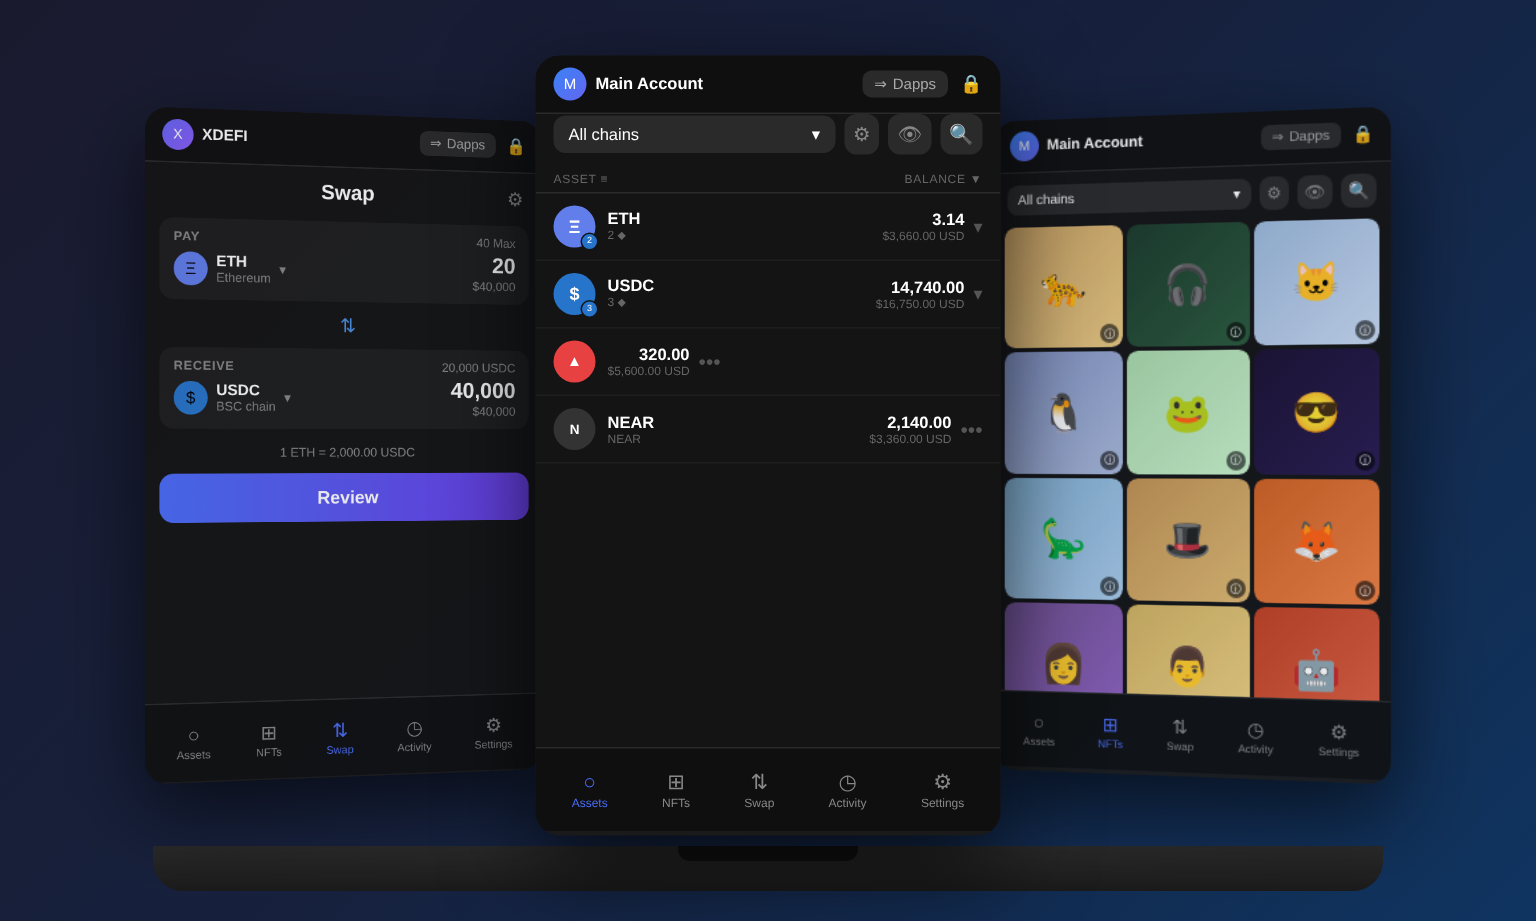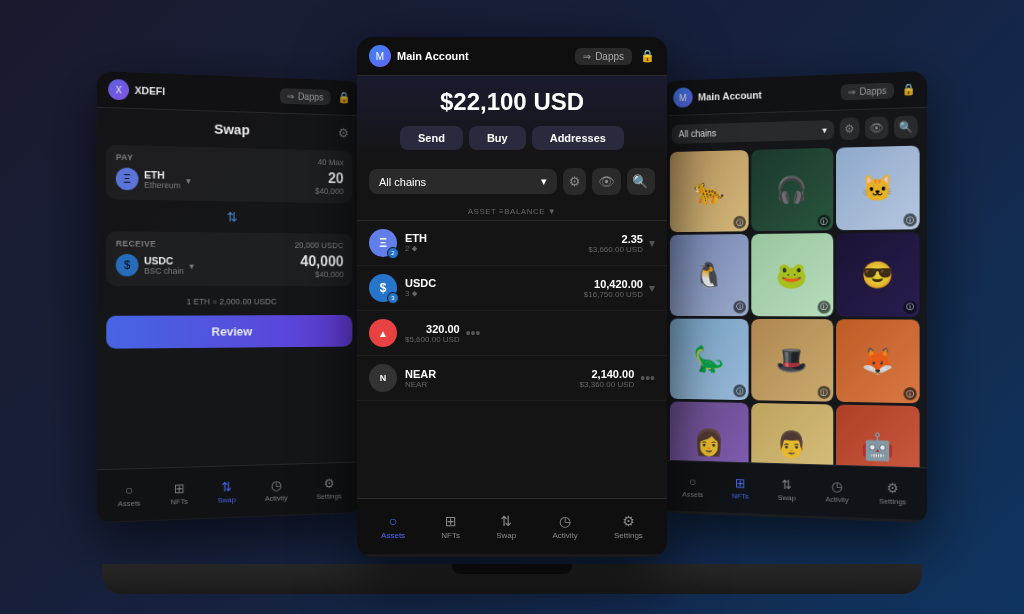--- a/index.html
+++ b/index.html
@@ -338,21 +338,21 @@
       background: #2a2a2a;
       border: none;
       border-radius: 8px;
       color: #888;
       font-size: 13px;
       padding: 6px;
       cursor: pointer;
     }
     .asset-list-header {
       display: flex;
-      justify-content: center;
+      justify-content: space-between;
       padding: 4px 12px 4px;
       border-bottom: 1px solid #2a2a2a;
     }
     .asset-col-label {
       color: #666;
       font-size: 8px;
       letter-spacing: 0.5px;
       text-transform: uppercase;
     }
     .asset-row {
@@ -615,28 +615,20 @@
       </div>
       <div class="header-right">
         <button class="header-btn">
           <span>⇒</span>
           <span>Dapps</span>
         </button>
         <span class="header-icon">🔒</span>
       </div>
     </div>
     <div class="card-content" style="height: calc(100% - 42px - 56px); overflow: hidden;">
-      <div class="balance-section">
-        <div class="balance-amount">$22,100 USD</div>
-        <div class="balance-actions">
-          <button class="balance-btn">Send</button>
-          <button class="balance-btn">Buy</button>
-          <button class="balance-btn">Addresses</button>
-        </div>
-      </div>
       <div class="chain-filter-row">
         <div class="chain-dropdown">
           <span>All chains</span>
           <span>▾</span>
         </div>
         <button class="chain-filter-icon">⚙</button>
         <button class="chain-filter-icon">👁</button>
         <button class="chain-filter-icon">🔍</button>
       </div>
       <div class="asset-list-header">
@@ -647,37 +639,37 @@
       <div class="asset-row">
         <div class="asset-icon-wrap">
           <div class="asset-main-icon" style="background:#627eea; color:#fff;">Ξ</div>
           <div class="asset-chain-badge">2</div>
         </div>
         <div class="asset-info">
           <div class="asset-name">ETH</div>
           <div class="asset-sub">2 ⬥</div>
         </div>
         <div class="asset-balance-block">
-          <div class="asset-balance">2.35</div>
+          <div class="asset-balance">3.14</div>
           <div class="asset-balance-usd">$3,660.00 USD</div>
         </div>
         <span class="asset-expand">▾</span>
       </div>
 
       <div class="asset-row">
         <div class="asset-icon-wrap">
           <div class="asset-main-icon" style="background:#2775ca; color:#fff;">$</div>
           <div class="asset-chain-badge">3</div>
         </div>
         <div class="asset-info">
           <div class="asset-name">USDC</div>
           <div class="asset-sub">3 ⬥</div>
         </div>
         <div class="asset-balance-block">
-          <div class="asset-balance">10,420.00</div>
+          <div class="asset-balance">14,740.00</div>
           <div class="asset-balance-usd">$16,750.00 USD</div>
         </div>
         <span class="asset-expand">▾</span>
       </div>
 
       <div class="asset-row">
         <div class="asset-icon-wrap">
           <div class="asset-main-icon" style="background:#e84142; color:#fff; font-size:10px;">▲</div>
         </div>
         <div class="asset-balance-block">

